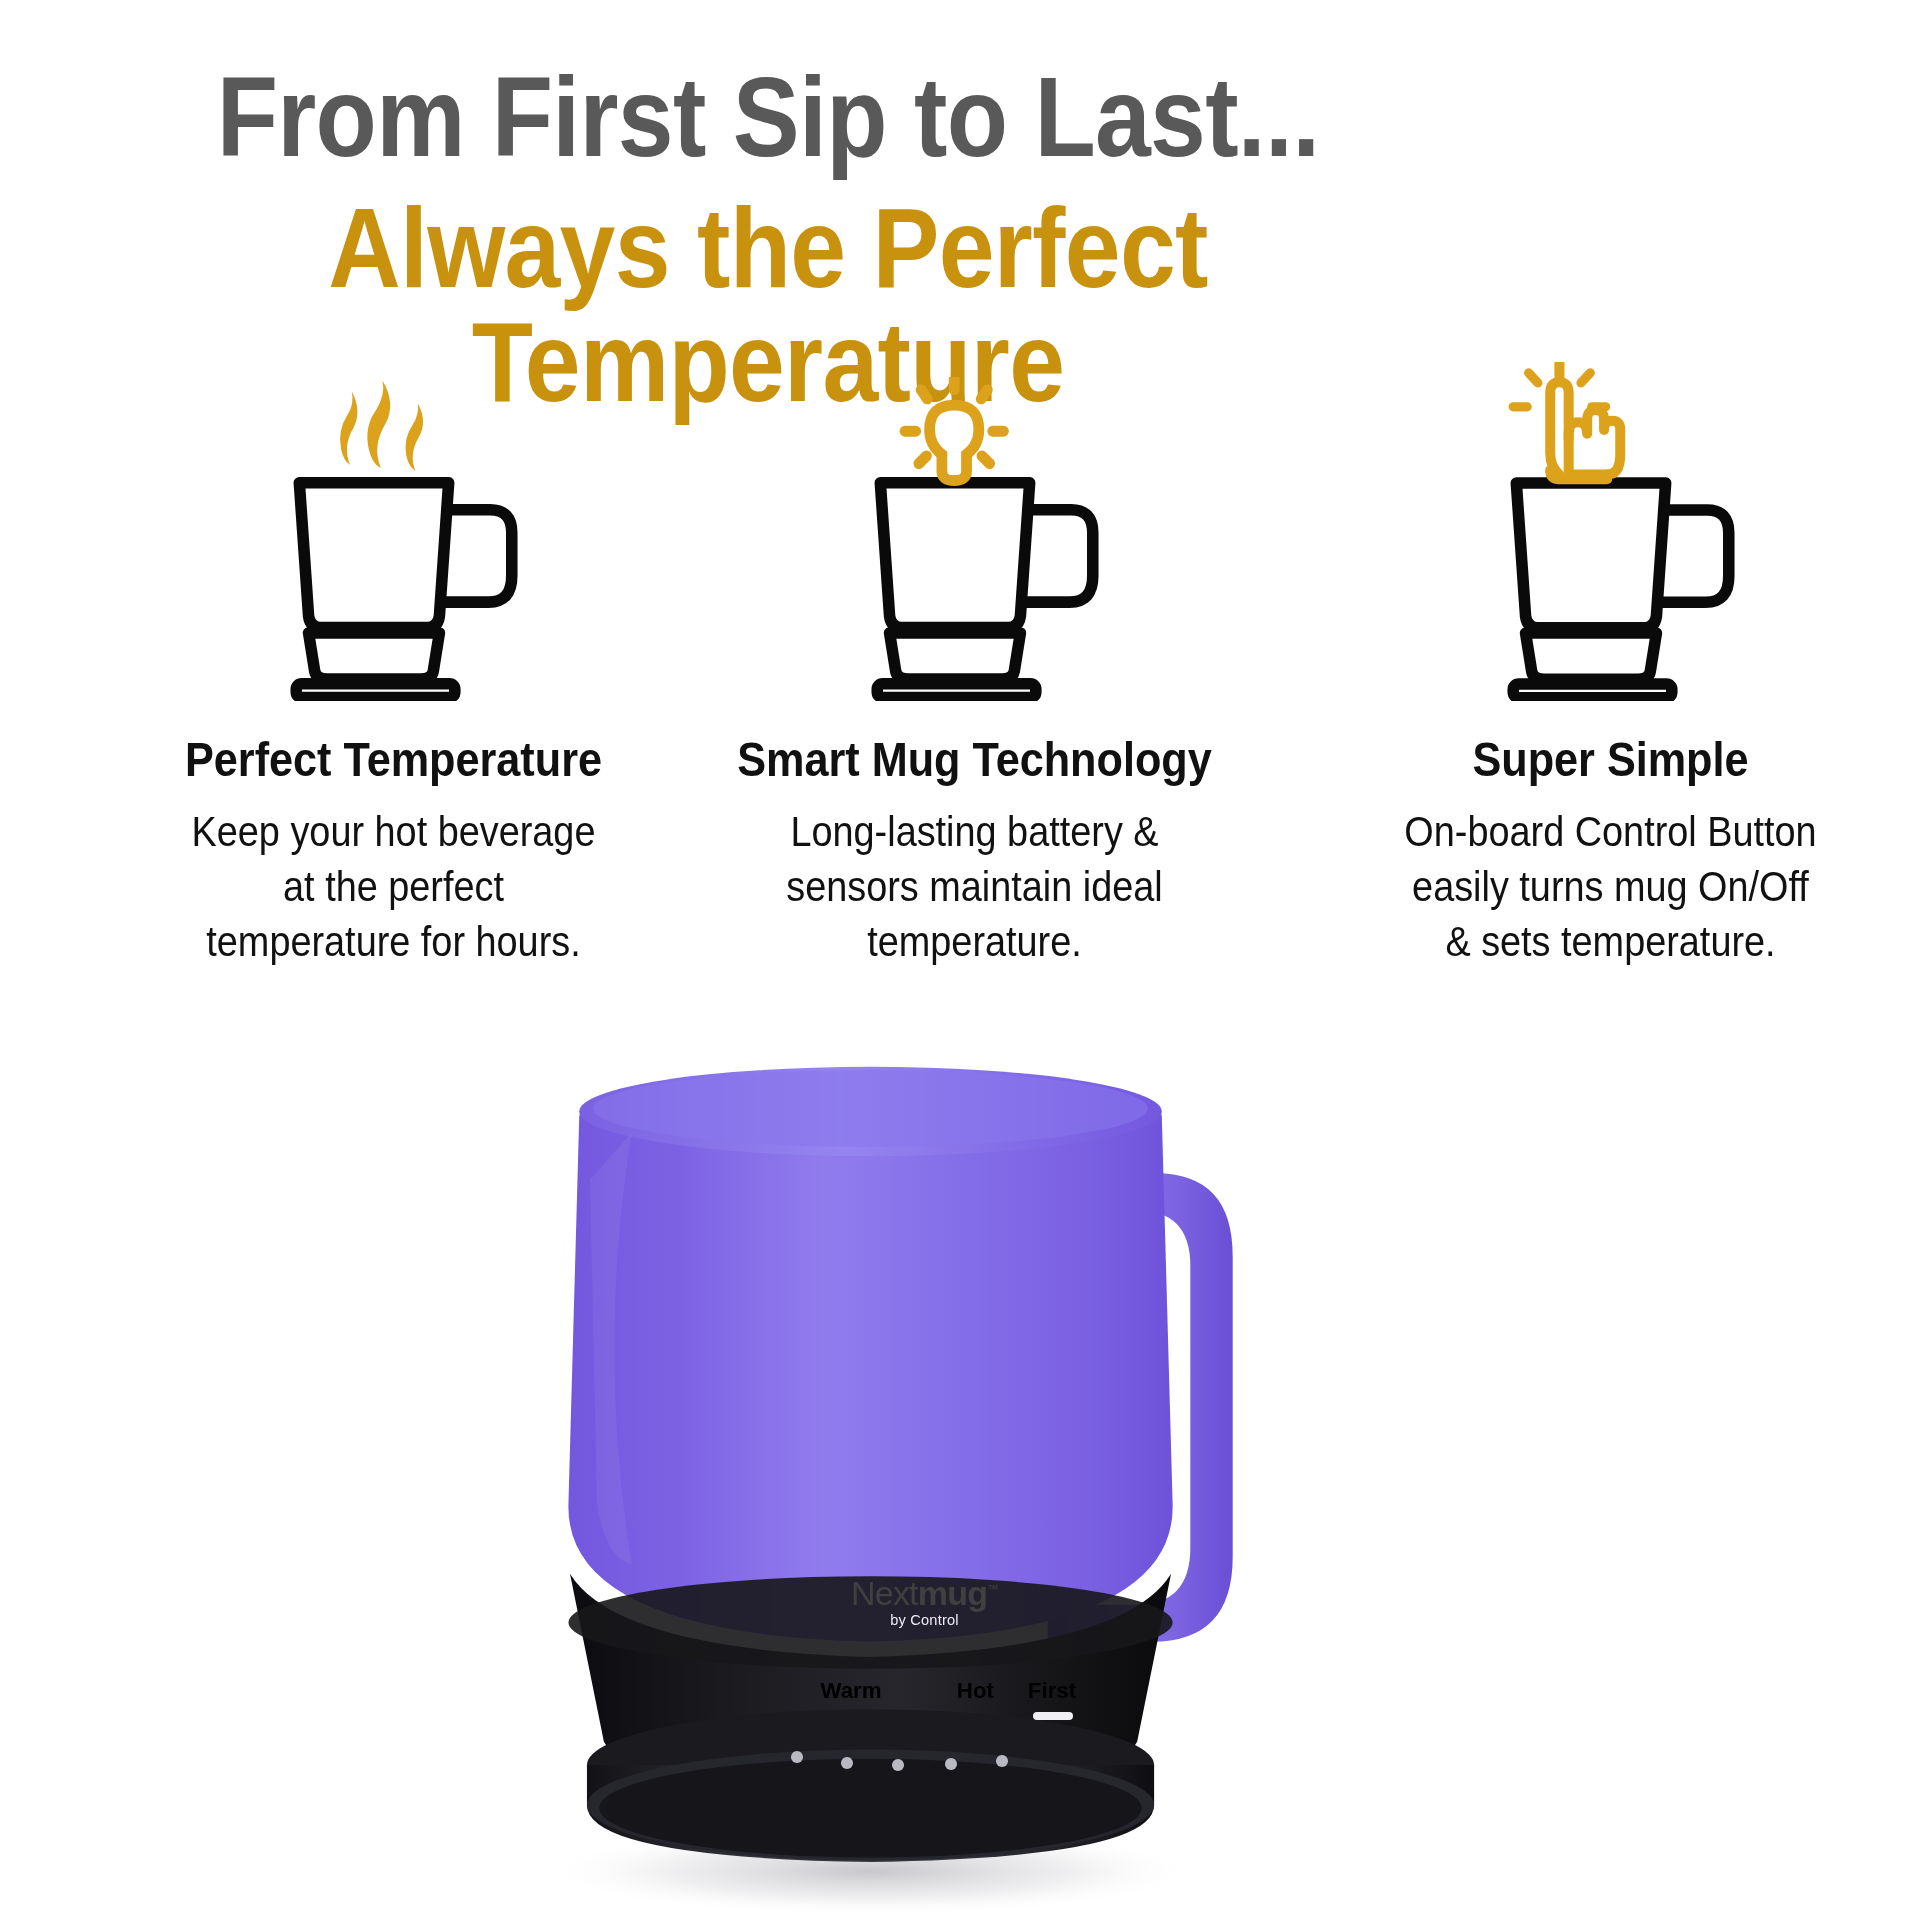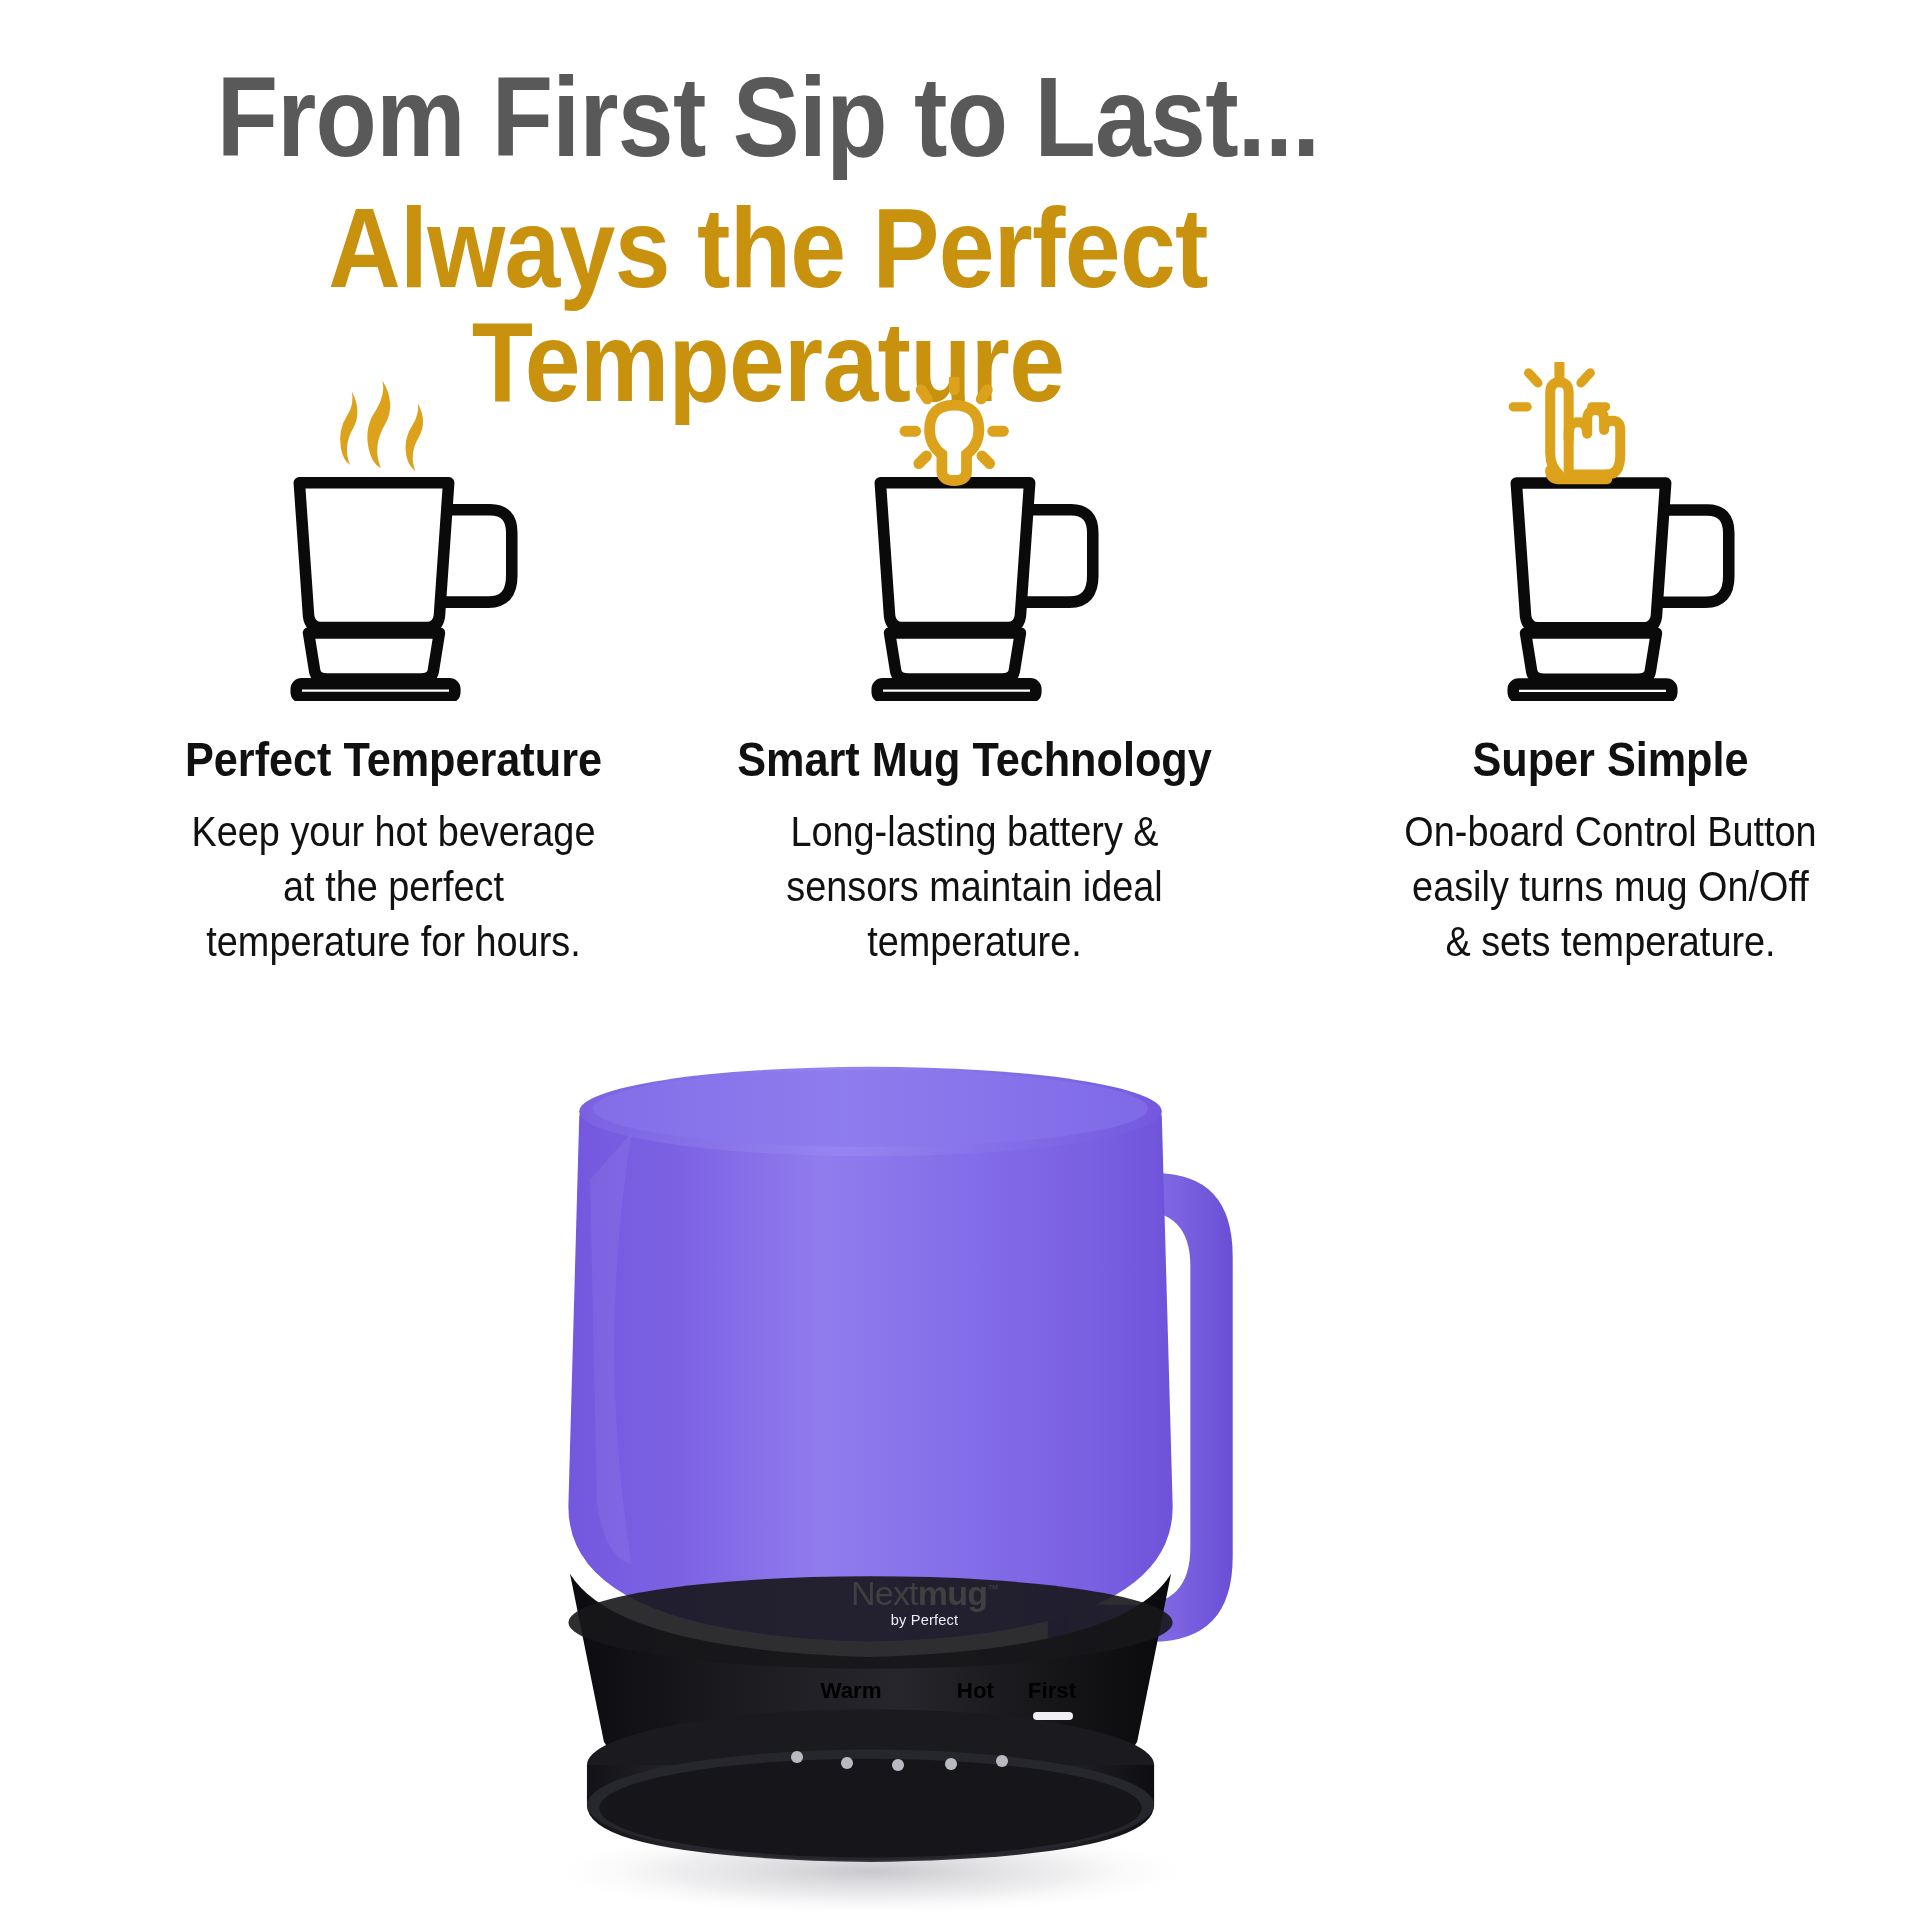--- a/index.html
+++ b/index.html
@@ -252,21 +252,21 @@
       <path d="M192 960 L192 1012 Q192 1080 560 1086 Q928 1080 928 1012 L928 960 Z" fill="url(#coasterGrad)"></path>
       <ellipse cx="560" cy="1012" rx="368" ry="72" fill="#26262d"></ellipse>
       <ellipse cx="560" cy="1016" rx="352" ry="64" fill="#15151a"></ellipse>
 
       <path d="M250 140 Q205 420 250 700 Q215 690 205 620 L196 200 Z" fill="#ffffff" opacity="0.06"></path>
     </svg>
   </div>
 
   <div class="logo">
     <div class="logo-main"><span>Next</span><b>mug</b><span class="logo-tm">™</span></div>
-    <div class="logo-sub">by Perfect</div>
+    <div class="logo-sub">by Control</div>
   </div>
 
   <div class="temp-labels">
     <div class="tlab tlab-warm">Warm</div>
     <div class="tlab tlab-hot">Hot</div>
     <div class="tlab tlab-pip">First</div>
   </div>
   <div class="pip-bar"></div>
 
   <div>

